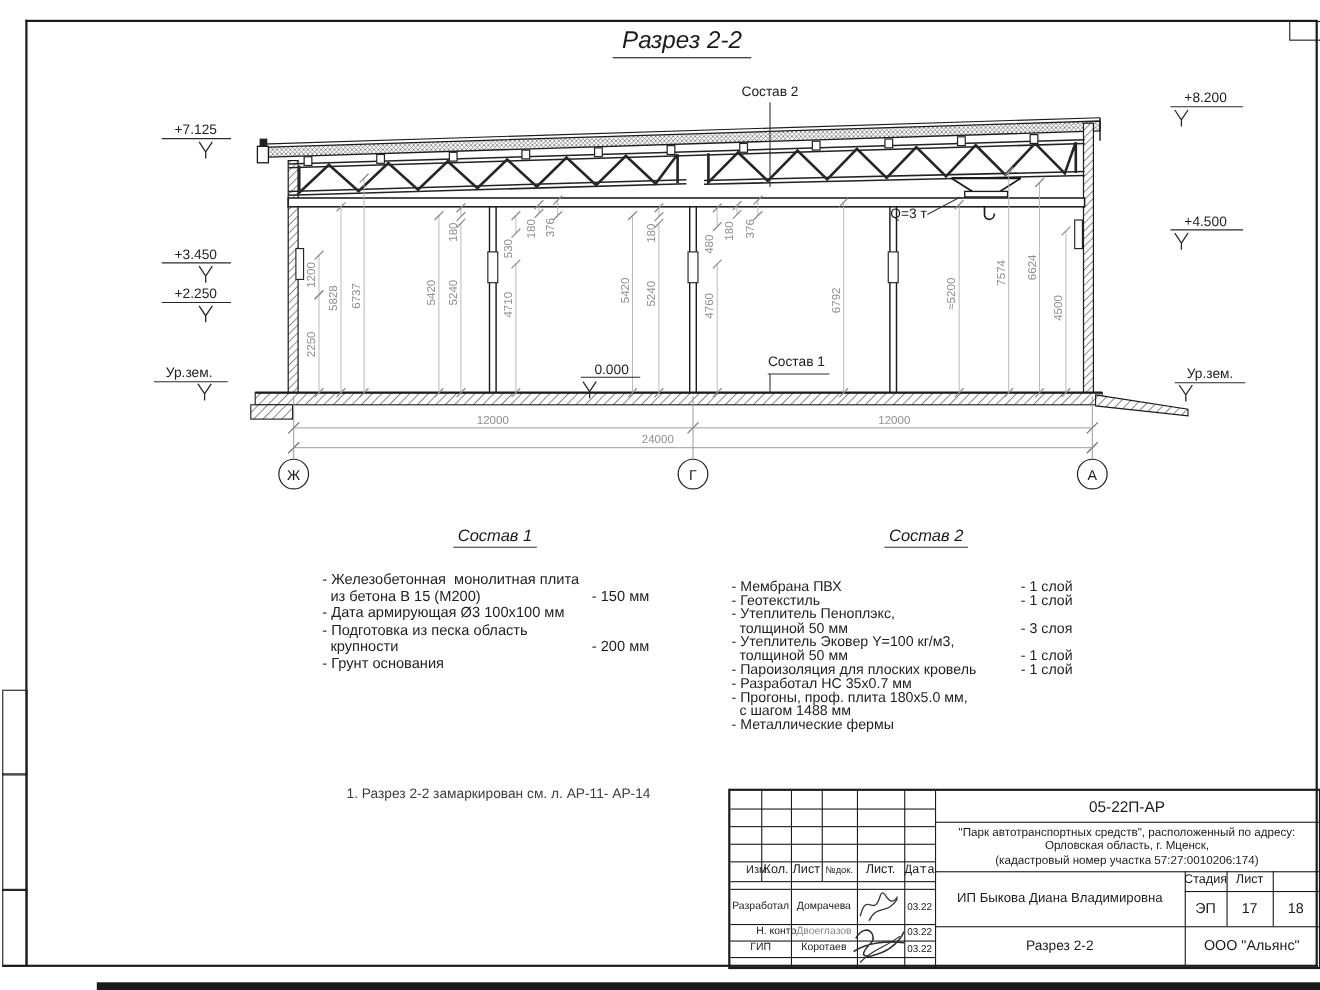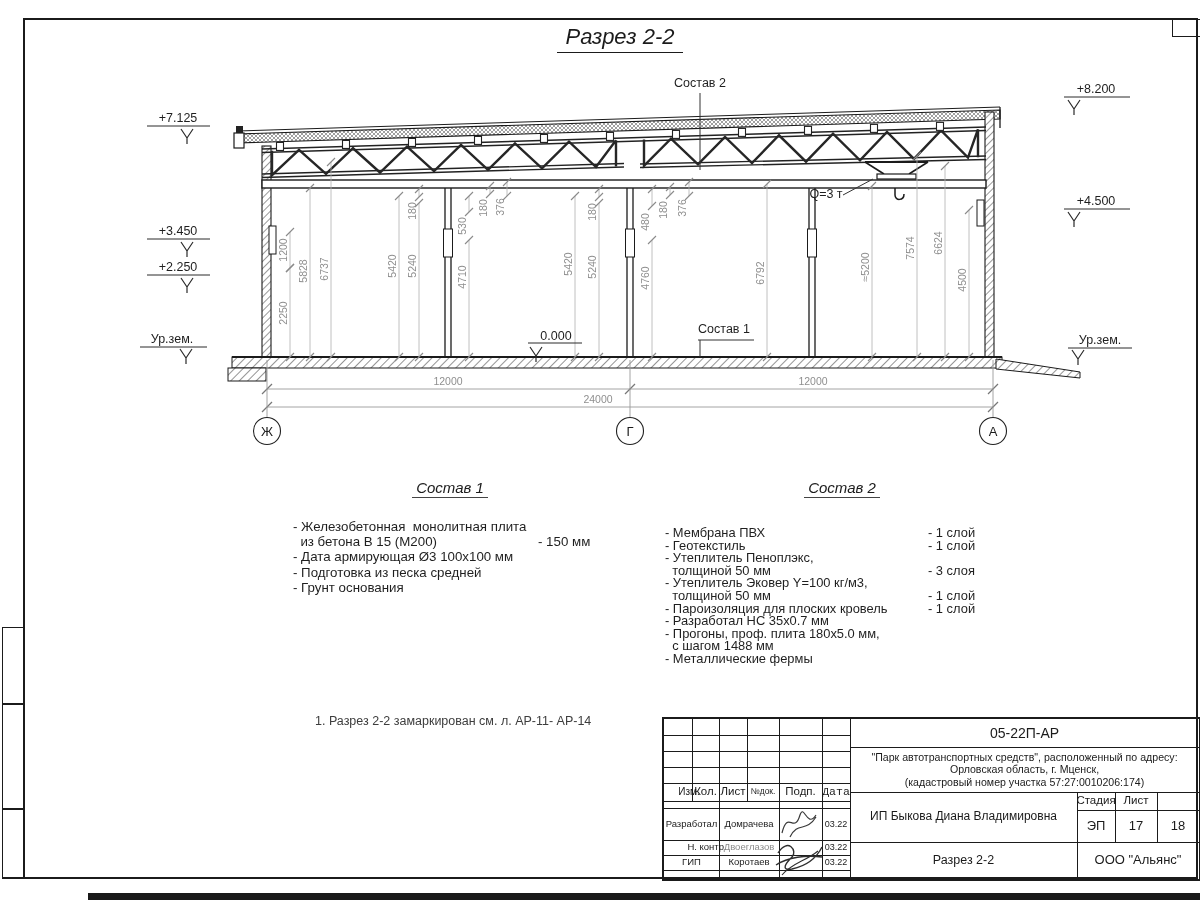--- a/index.html
+++ b/index.html
@@ -296,21 +296,22 @@
         <text x="826" y="198" fill="#1f1f1f" font-size="12.5" text-anchor="middle">Q=3 т</text>
       </g>
   </svg>
 
   <div class="sostav-title" style="left:370px;top:479px;"><span>Состав 1</span></div>
   <div class="sostav-title" style="left:762px;top:479px;"><span>Состав 2</span></div>
   <div class="sostav" id="sostav1">
       <div class="row"><span>- Железобетонная  монолитная плита</span></div>
       <div class="row"><span>  из бетона В 15 (М200)</span><span class="q">- 150 мм</span></div>
       <div class="row"><span>- Дата армирующая Ø3 100х100 мм</span></div>
-      <div class="row"><span>- Подготовка из песка средней</span></div>
+      <div class="row"><span>- Подготовка из песка область</span></div>
+      <div class="row"><span>  крупности</span><span class="q">- 200 мм</span></div>
       <div class="row"><span>- Грунт основания</span></div>
     </div>
   <div class="sostav" id="sostav2">
       <div class="row"><span>- Мембрана ПВХ</span><span class="q">- 1 слой</span></div>
       <div class="row"><span>- Геотекстиль</span><span class="q">- 1 слой</span></div>
       <div class="row"><span>- Утеплитель Пеноплэкс,</span></div>
       <div class="row"><span>  толщиной 50 мм</span><span class="q">- 3 слоя</span></div>
       <div class="row"><span>- Утеплитель Эковер Y=100 кг/м3,</span></div>
       <div class="row"><span>  толщиной 50 мм</span><span class="q">- 1 слой</span></div>
       <div class="row"><span>- Пароизоляция для плоских кровель</span><span class="q">- 1 слой</span></div>
@@ -345,21 +346,21 @@
         <div class="gl" style="left: 186px; top: 28px; width: 349px; height: 1.4px;"></div>
         <div class="gl" style="left: 186px; top: 73px; width: 349px; height: 1.4px;"></div>
         <div class="gl" style="left: 186px; top: 123px; width: 349px; height: 1.4px;"></div>
         <div class="gl" style="left: 413px; top: 91px; width: 122px; height: 1.4px;"></div>
       </div>
 
     <div class="cell" style="left:11px;top:64px;width:28px;height:18px;font-size:10px;">Изм.</div>
     <div class="cell" style="left:28px;top:64px;width:27px;height:18px;font-size:11.5px;">Кол.</div>
     <div class="cell" style="left:55px;top:64px;width:28px;height:18px;font-size:11.5px;">Лист</div>
     <div class="cell" style="left:83px;top:64px;width:32px;height:18px;font-size:8.5px;">№док.</div>
-    <div class="cell" style="left:115px;top:64px;width:43px;height:18px;font-size:11.5px;">Подп.</div>
+    <div class="cell" style="left:115px;top:64px;width:43px;height:18px;font-size:11.5px;">Лист.</div>
     <div class="cell" style="left:158px;top:64px;width:28px;height:18px;font-size:11.5px;font-family:Liberation Mono, monospace;">Дата</div>
 
     <div class="cell" style="left:1px;top:89px;width:53px;height:32px;font-size:9.5px;">Разработал</div>
     <div class="cell" style="left:55px;top:89px;width:60px;height:32px;font-size:9.5px;">Домрачева</div>
     <div class="cell" style="left:158px;top:89px;width:28px;height:32px;font-size:9px;">03.22</div>
     <div class="cell" style="left:1px;top:121px;width:46px;height:15px;font-size:9.5px;padding-left:19px;">Н. контр.</div>
     <div class="cell" style="left:55px;top:121px;width:60px;height:15px;font-size:9.5px;color:#8a8a8a;">Двоеглазов</div>
     <div class="cell" style="left:158px;top:121px;width:28px;height:15px;font-size:9px;">03.22</div>
     <div class="cell" style="left:1px;top:136px;width:53px;height:15px;font-size:9.5px;">ГИП</div>
     <div class="cell" style="left:55px;top:136px;width:60px;height:15px;font-size:9.5px;">Коротаев</div>

